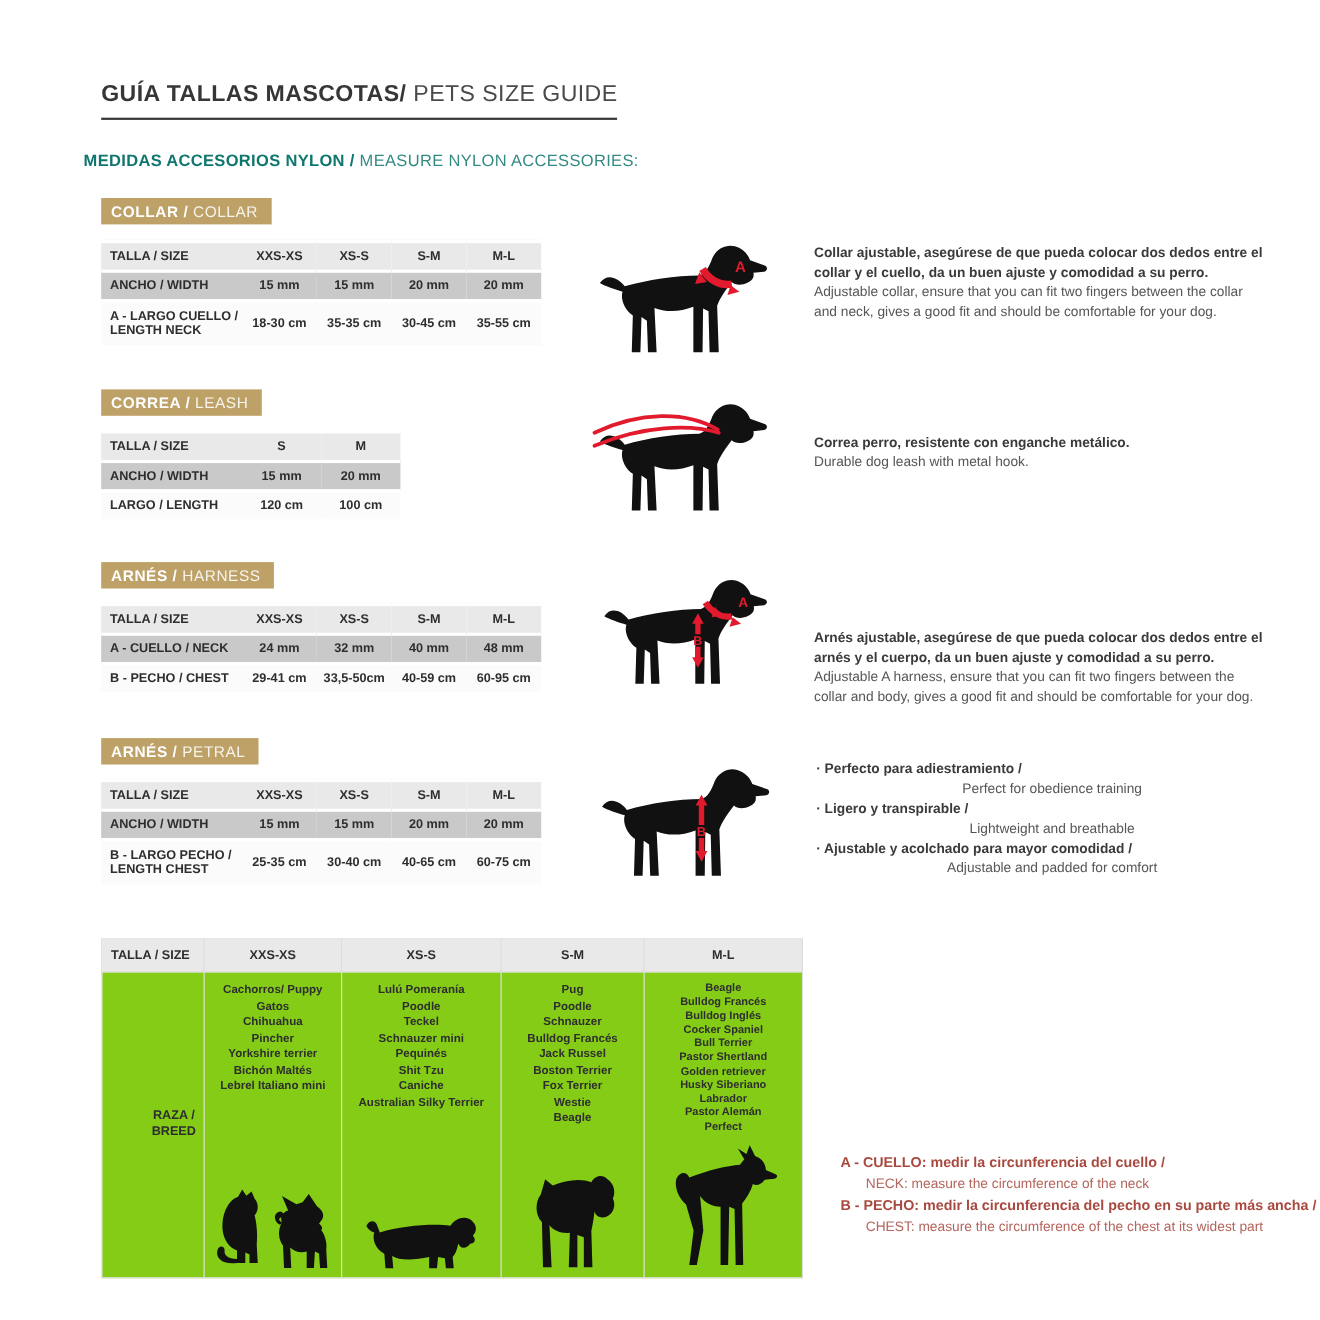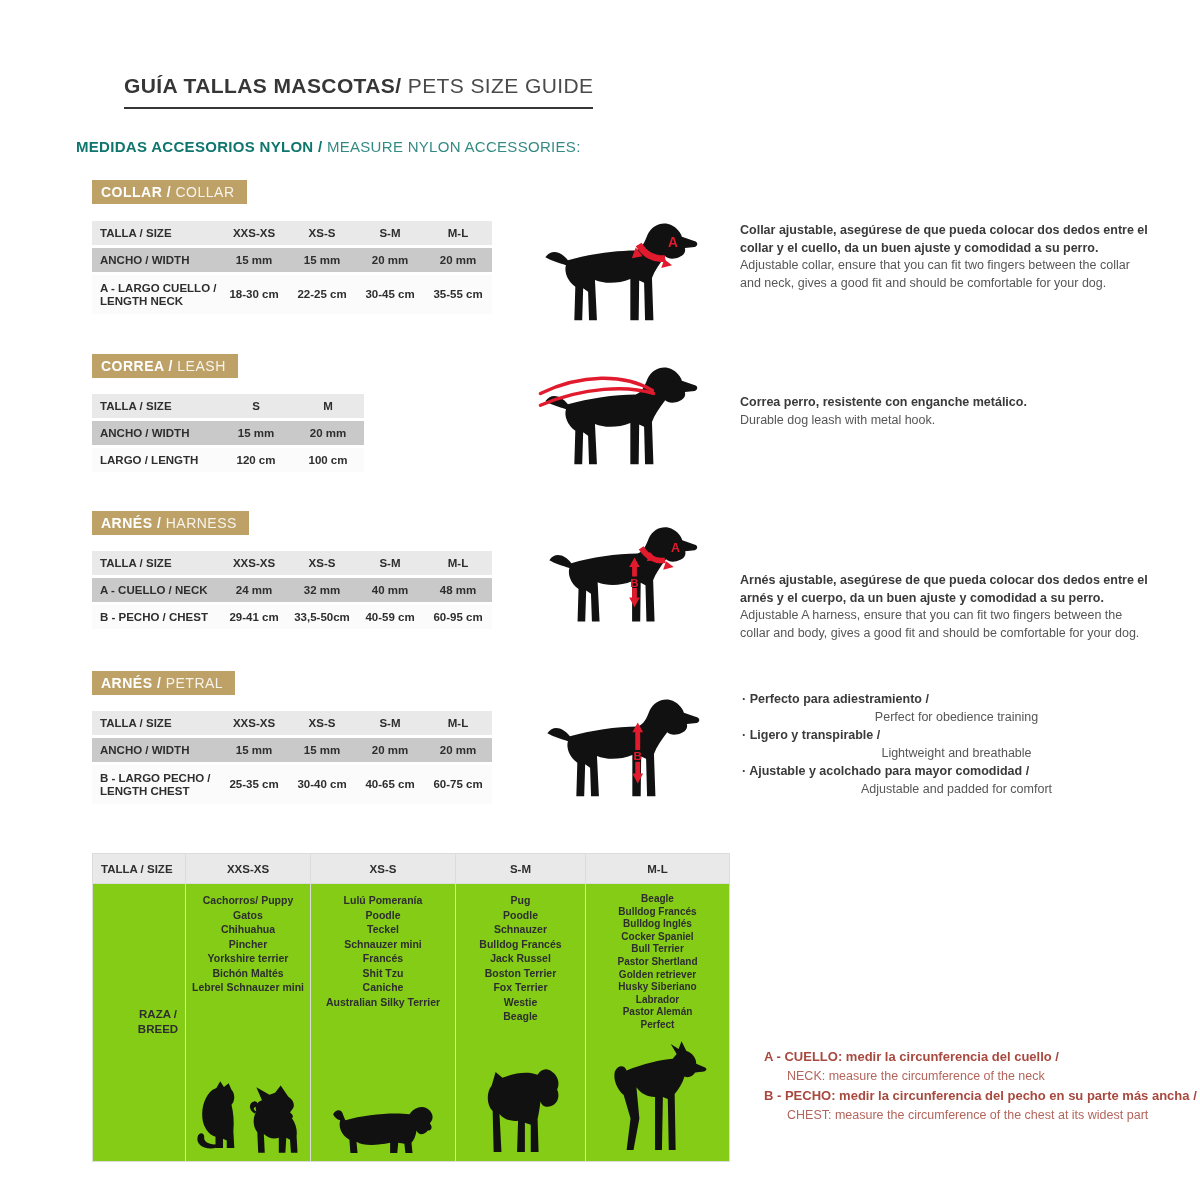--- a/index.html
+++ b/index.html
@@ -2,21 +2,21 @@
 <html><head>
 <meta charset="utf-8">
 <style>
   * { margin:0; padding:0; box-sizing:border-box; }
   html,body { background:#ffffff; }
   body { width:1200px; height:1200px; position:relative; font-family:"Liberation Sans", sans-serif; color:#333; }
   .abs { position:absolute; }
 
   
   .page-title { left:92px; top:74px; font-size:21px; letter-spacing:.4px; color:#363636;
-                border-bottom:2px solid #363636; padding-bottom:9px; display:inline-block;margin-left:32px; }
+                border-bottom:2px solid #363636; padding-bottom:9px; display:inline-block; }
   .page-title .t-es { font-weight:bold; }
   .page-title .t-en { font-weight:normal; color:#4a4a4a; }
 
   .subtitle { left:76px; top:138px; font-size:15px; color:#0f766e; letter-spacing:.3px; }
   .subtitle .s-es { font-weight:bold; }
   .subtitle .s-en { font-weight:normal; opacity:.85; }
 
   
   .badge { background:#bda167; color:#fff; font-size:14px; padding:4px 12px 4px 9px;
            letter-spacing:.5px; display:inline-block; }
@@ -103,21 +103,21 @@
   <tr class="shaded">
     <td class="lbl">ANCHO / WIDTH</td>
     <td>15 mm</td>
     <td>15 mm</td>
     <td>20 mm</td>
     <td>20 mm</td>
   </tr>
   <tr class="plain tall">
     <td class="lbl">A - LARGO CUELLO / LENGTH NECK</td>
     <td>18-30 cm</td>
-    <td>22-25 cm</td>
+    <td>35-35 cm</td>
     <td>30-45 cm</td>
     <td>35-55 cm</td>
   </tr>
 </tbody>
   </table>
 
 <svg class="abs" style="left:536px;top:218px" width="170" height="113" viewBox="0 0 170 115">
   <use href="#dogShape"></use>
   <path class="marker" stroke-width="7" d="M103,27 C109,37 119,43 130,41"></path>
   <polygon class="marker-fill" points="100,30 96,41 107,39"></polygon>
@@ -304,42 +304,42 @@
     </td>
     <td class="body-cell">
       <div class="cell-flex">
         <div class="breed-list">
               <div>Cachorros/ Puppy</div>
               <div>Gatos</div>
               <div>Chihuahua</div>
               <div>Pincher</div>
               <div>Yorkshire terrier</div>
               <div>Bichón Maltés</div>
-              <div>Lebrel Schnauzer mini</div>
+              <div>Lebrel Italiano mini</div>
             </div>
         <div class="sil-row">
           <svg width="47" height="76" viewBox="0 0 50 80">
             <path class="sil" d="M26,8 L30,1 L34,7 L39,3 L42,10 C46,14 46,22 42,26 C44,34 45,44 44,54 L45,72 L37,72 L37,64 L33,62 L33,72 L25,72 L25,60 C18,58 12,50 11,40 C10,28 14,16 22,10 Z"></path>
             <path class="sil" d="M25,72 C12,74 4,68 6,60 C7,55 13,55 13,60 C12,65 18,69 27,68 Z"></path>
           </svg>
           <svg width="58" height="72" viewBox="0 0 62 74">
             <path class="sil" d="M16,16 L10,2 L24,10 L30,8 L36,0 L44,12 C50,16 52,22 48,26 L46,29 C49,31 50,34 48,35 C52,40 54,48 53,54 L54,72 L47,72 L46,58 L42,56 L41,72 L34,72 L34,56 C28,58 22,56 18,52 L19,72 L12,72 L11,50 C6,44 6,34 10,28 C8,22 10,18 16,16 Z"></path>
             <path class="sil" d="M8,30 C1,26 2,18 8,17 C12,17 12,22 9,23 C6,24 7,27 11,28 Z"></path>
           </svg>
         </div>
       </div>
     </td>
     <td class="body-cell">
       <div class="cell-flex">
         <div class="breed-list">
               <div>Lulú Pomeranía</div>
               <div>Poodle</div>
               <div>Teckel</div>
               <div>Schnauzer mini</div>
-              <div>Francés</div>
+              <div>Pequinés</div>
               <div>Shit Tzu</div>
               <div>Caniche</div>
               <div>Australian Silky Terrier</div>
             </div>
         <div class="sil-row">
           <svg width="107" height="56" viewBox="0 0 105 55">
             <path class="sil" d="M3,14 C6,8 12,9 13,15 L15,20 C35,14 62,12 78,14 C82,8 89,5 95,8 C100,11 102,16 100,20 L98,23 C101,26 100,30 96,30 C92,35 87,35 85,30 C84,36 82,40 80,42 L81,52 L74,52 L73,43 L67,42 L66,52 L59,52 L59,42 C45,45 32,45 26,41 L27,52 L20,52 L19,39 C11,35 8,26 10,20 C7,19 4,17 3,14 Z"></path>
           </svg>
         </div>
       </div>

